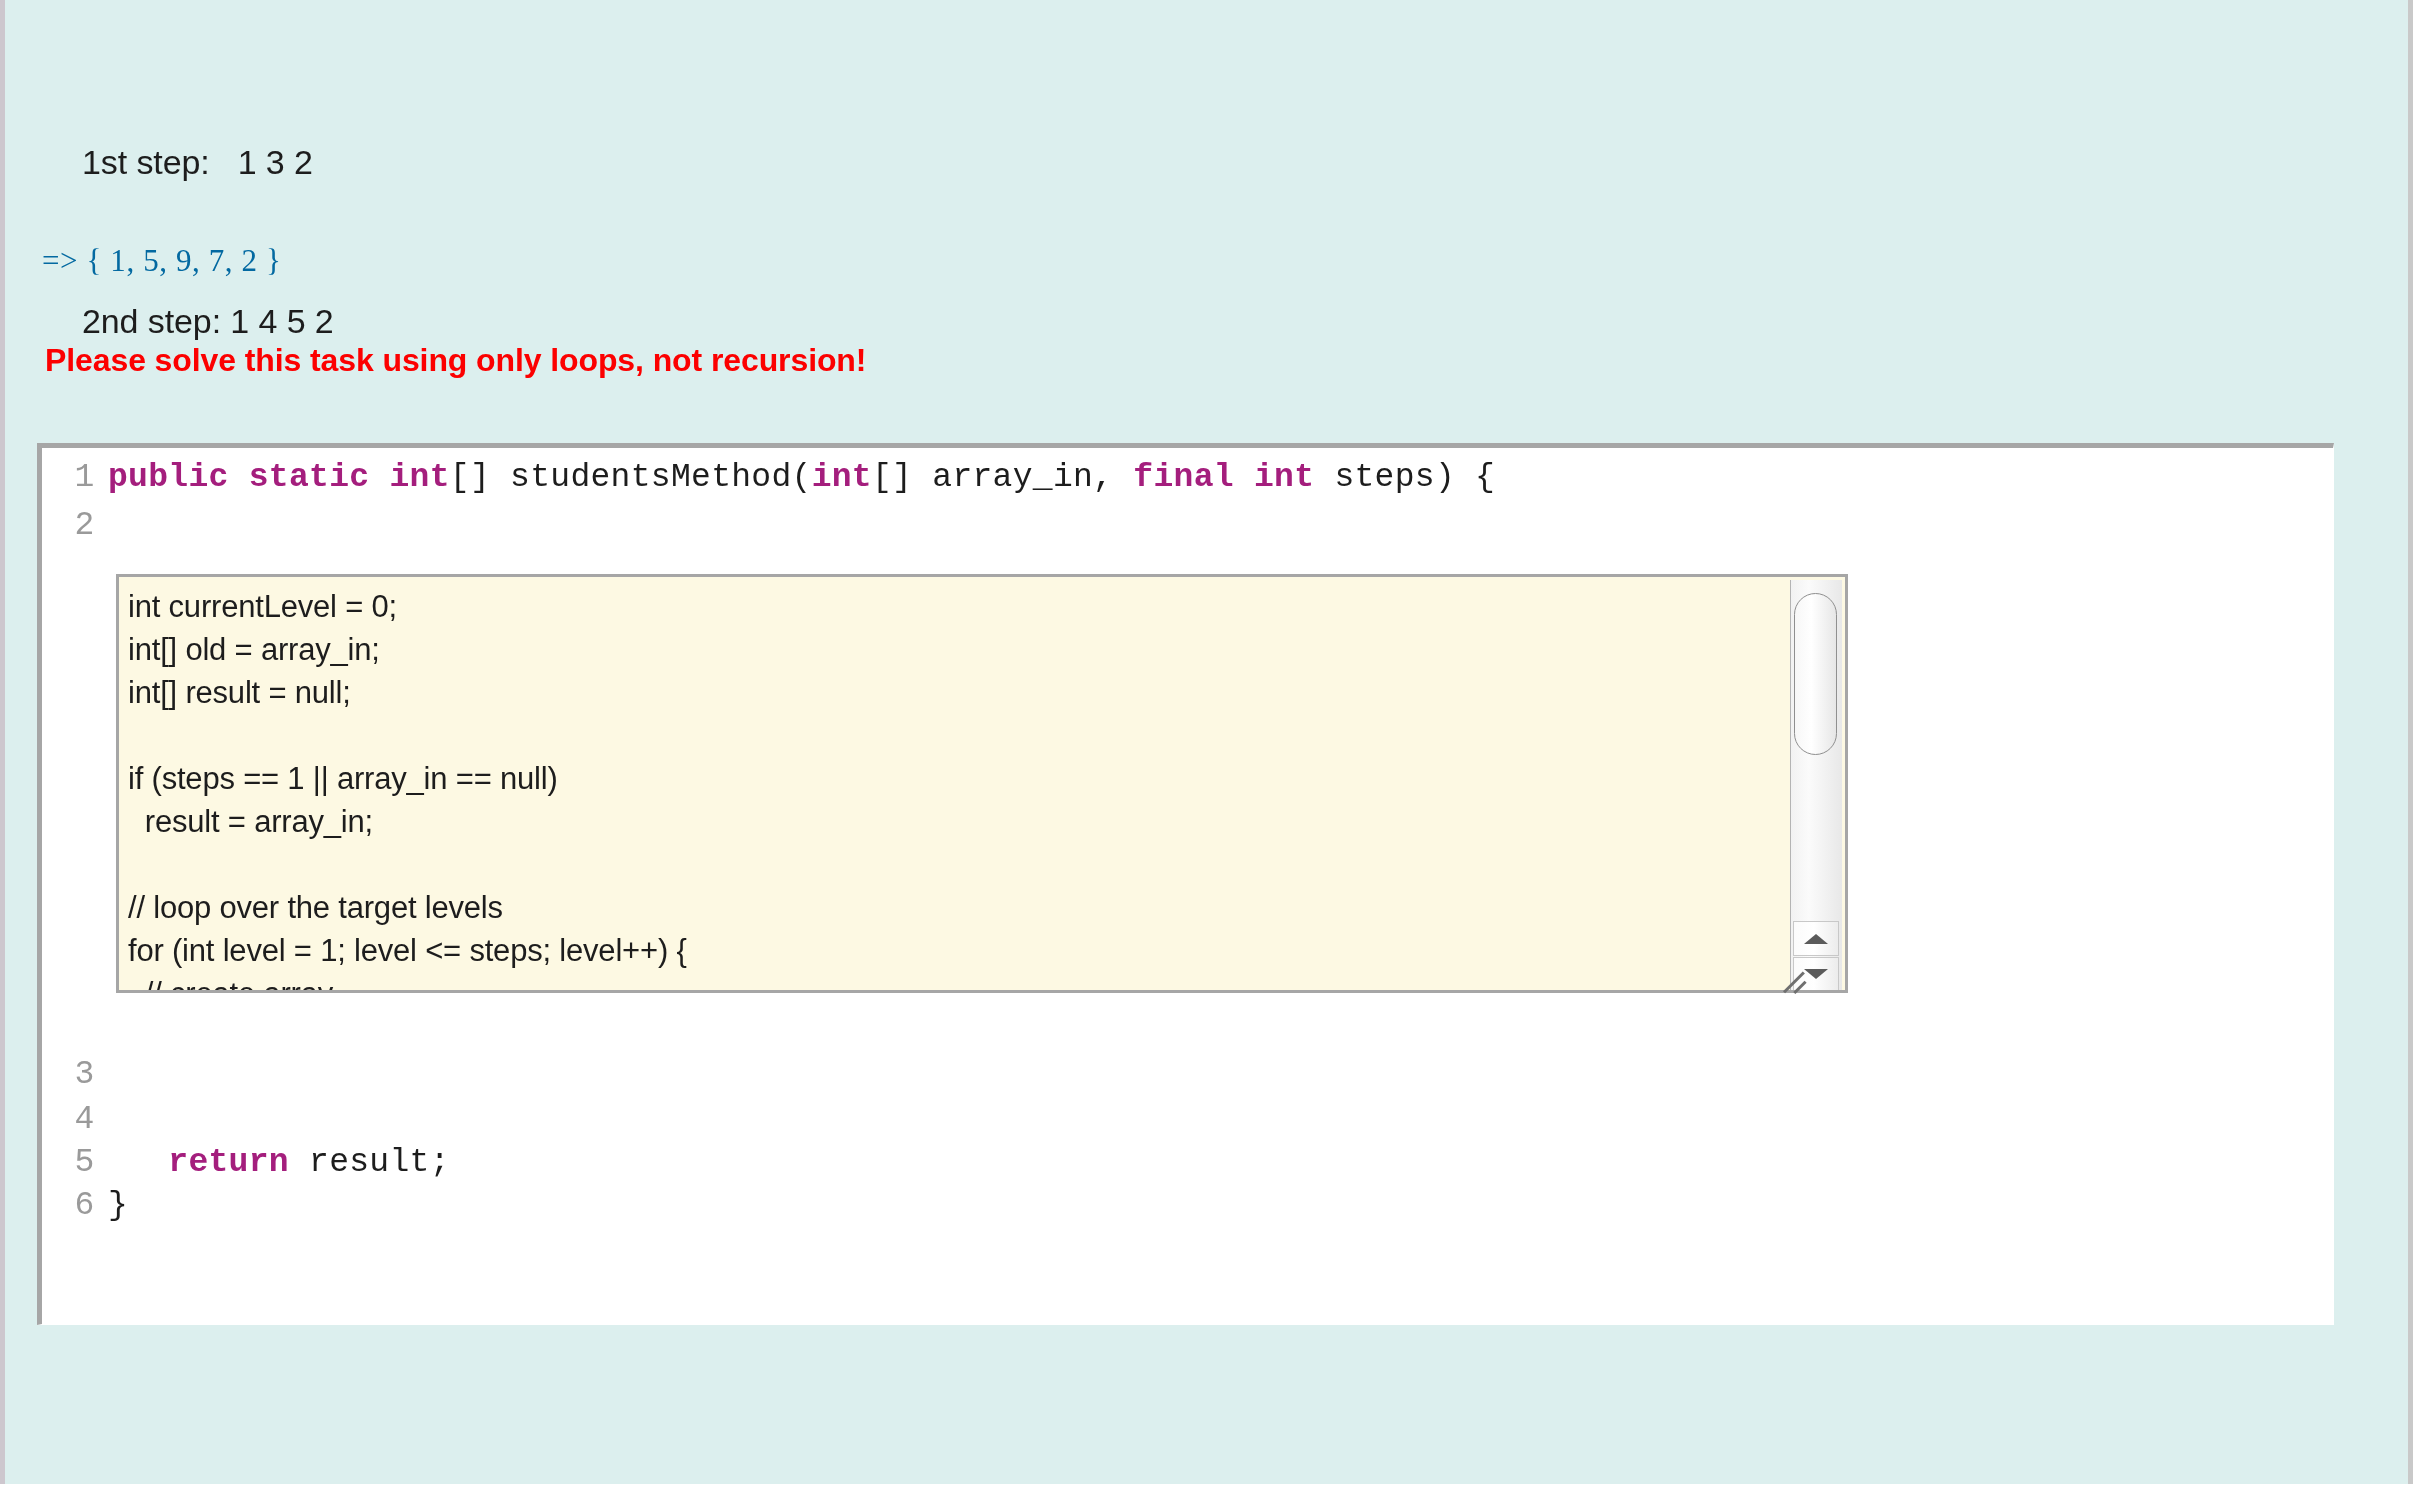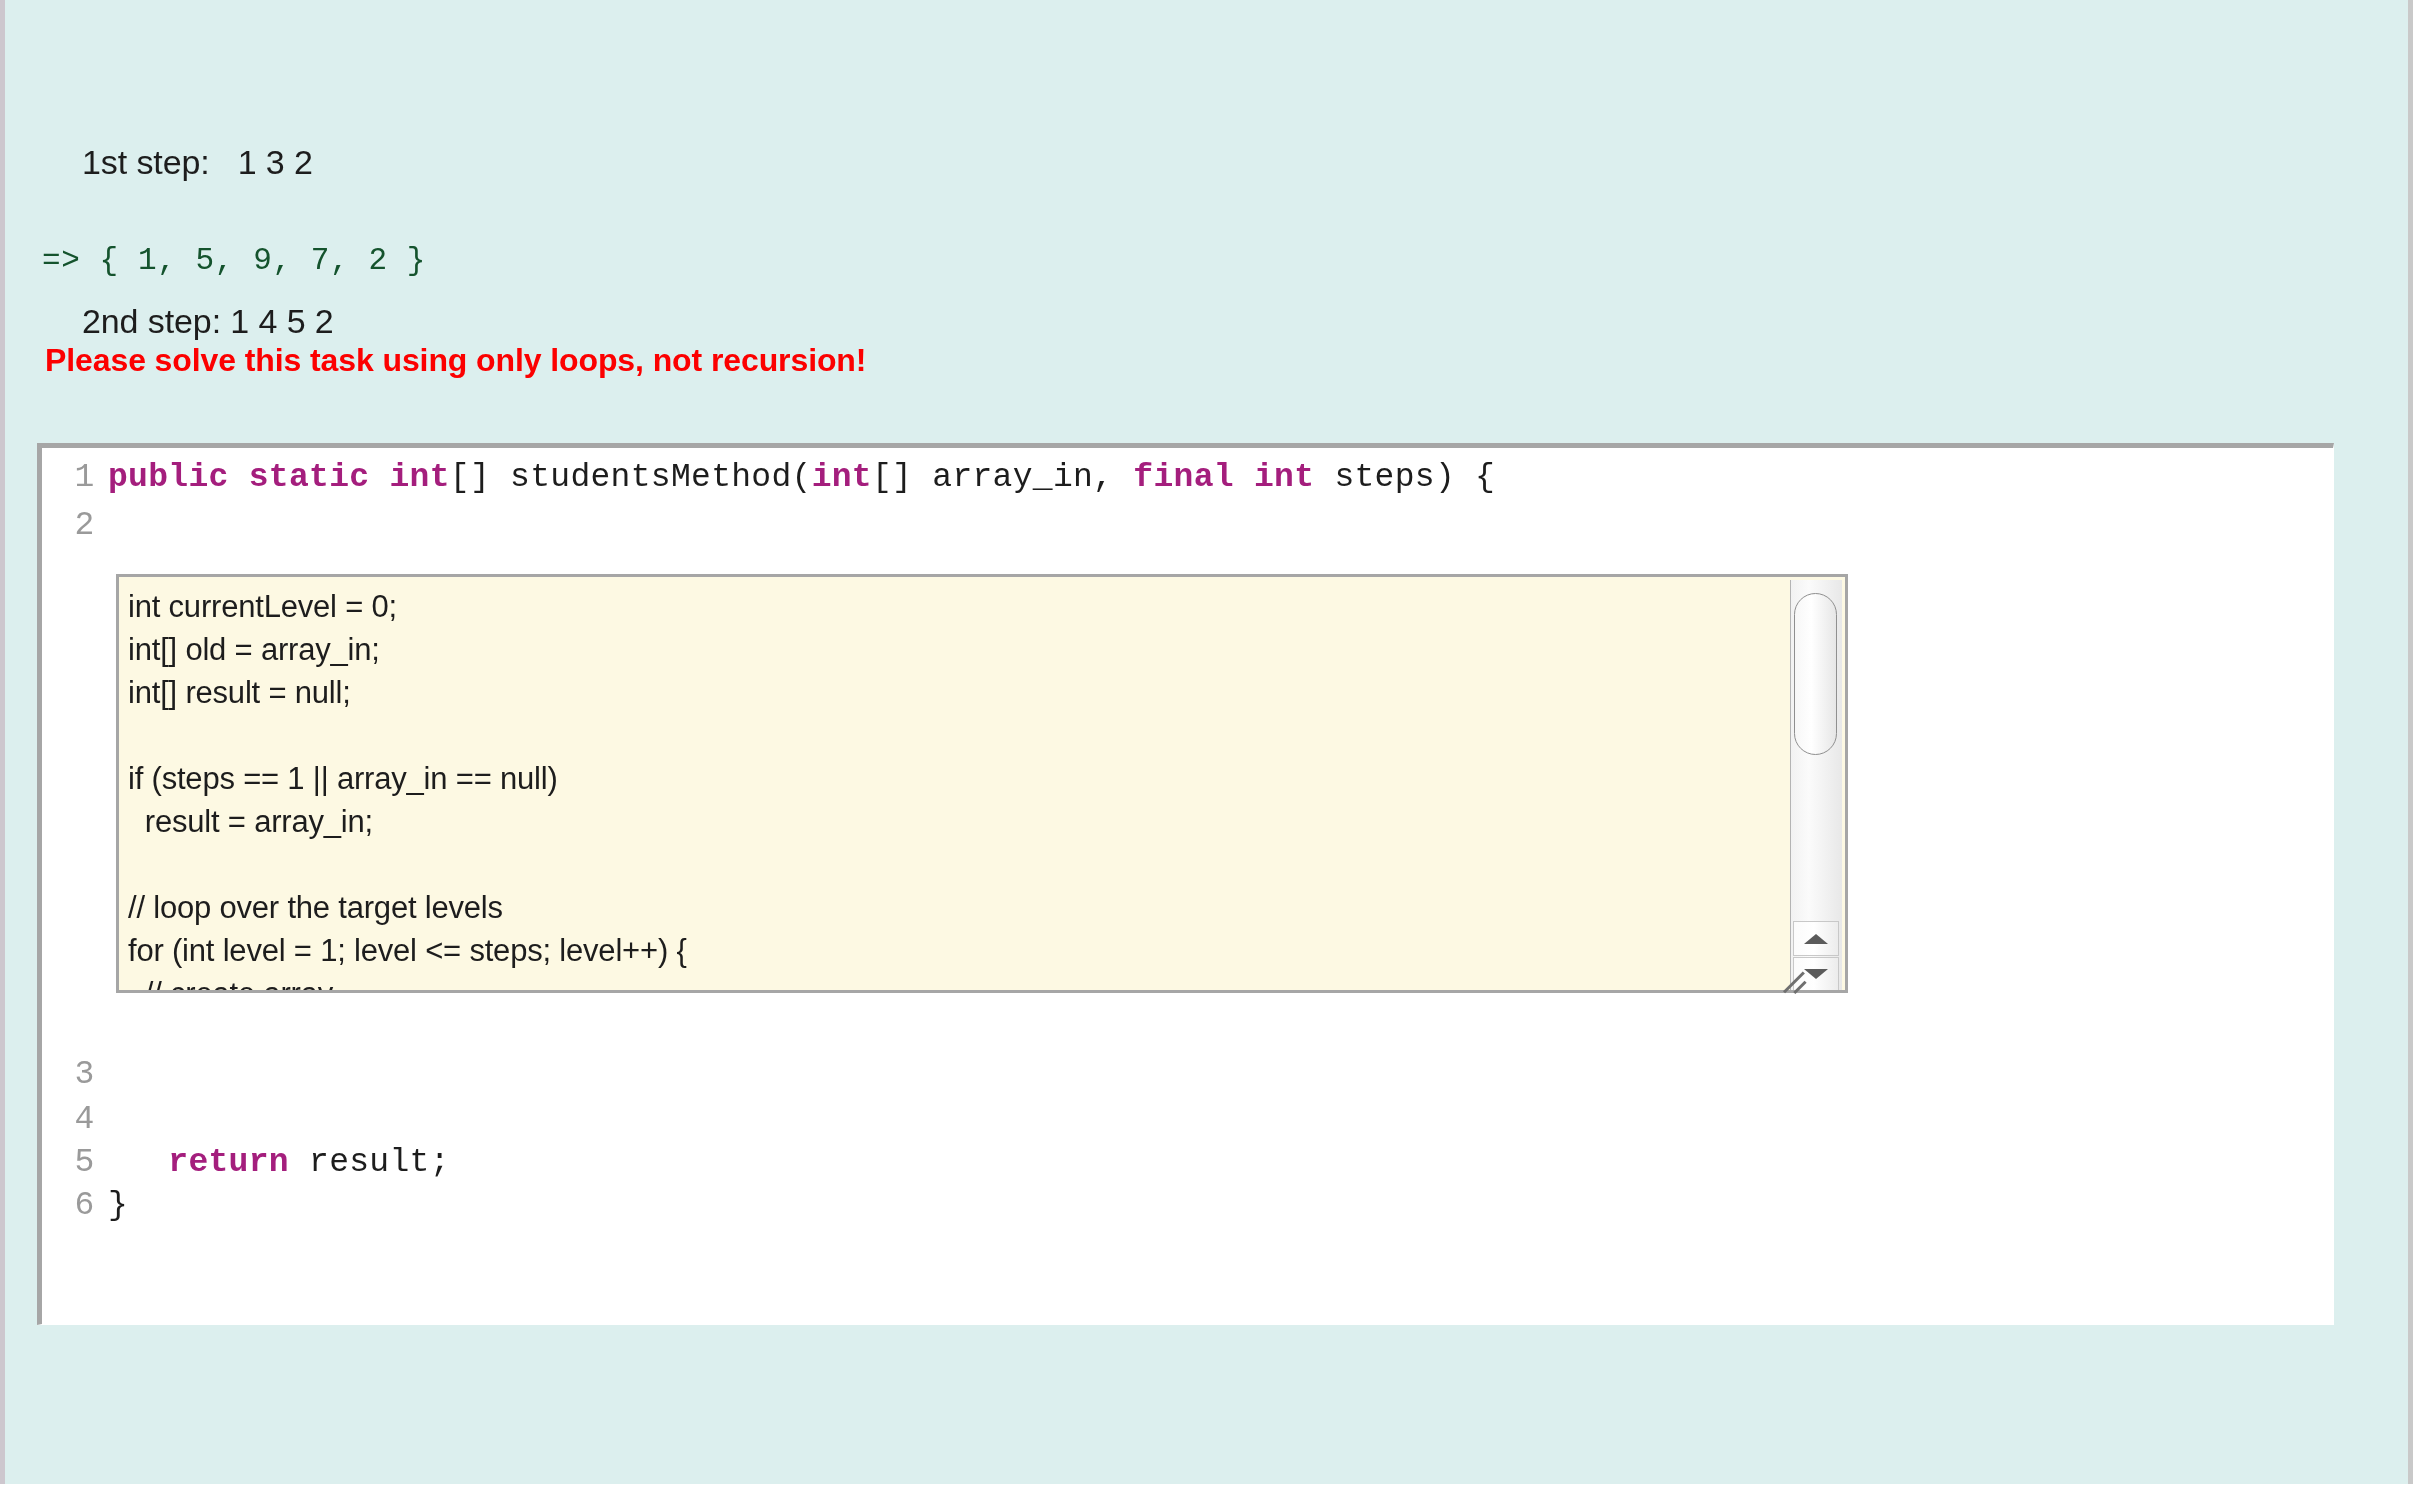--- a/index.html
+++ b/index.html
@@ -38,23 +38,23 @@
     white-space: pre;
     letter-spacing: -0.1px;
     margin-left: 40px;
   }
   .task-line { height: 53px; }
 
   #result-line {
     position: absolute;
     left: 37px;
     top: 243px;
-    font-family: Liberation Mono, monospace;
+    font-family: Liberation Serif, serif;
     font-size: 31px;
-    color: #14532d;
+    color: #0369a1;
     white-space: pre;
     letter-spacing: 0.6px;
   }
 
   #warning-line {
     position: absolute;
     left: 40px;
     top: 342px;
     font-size: 32px;
     font-weight: bold;

